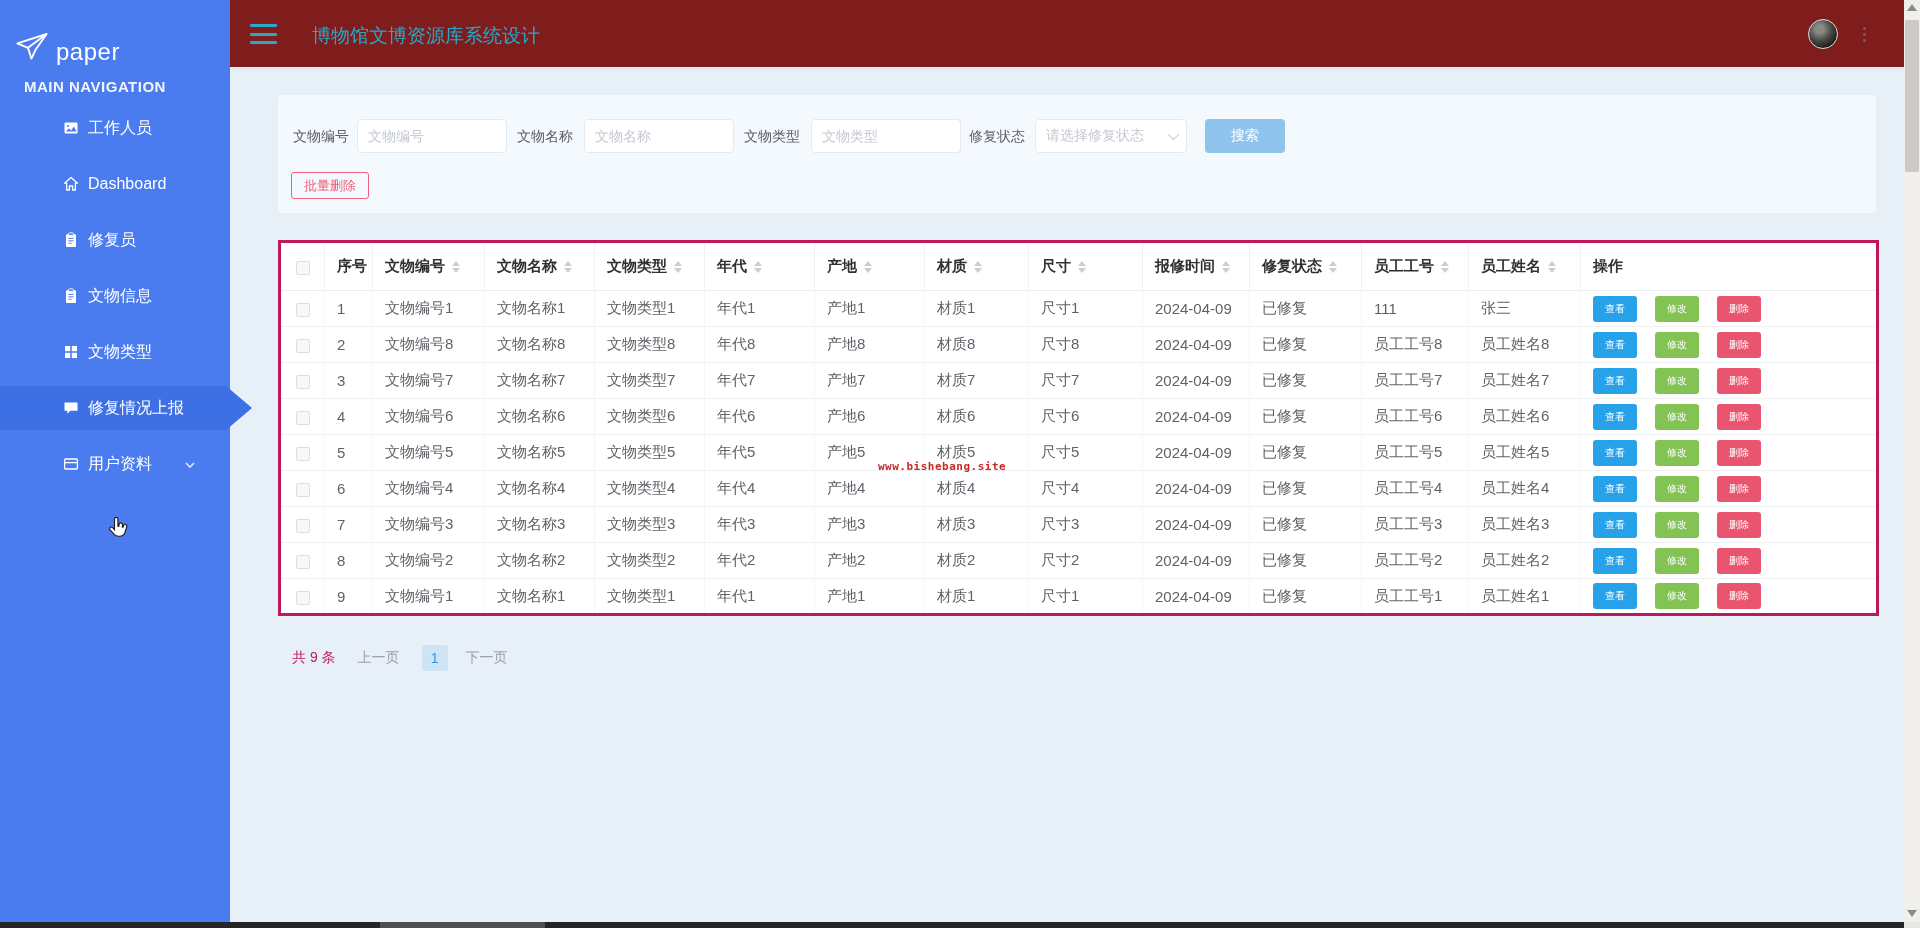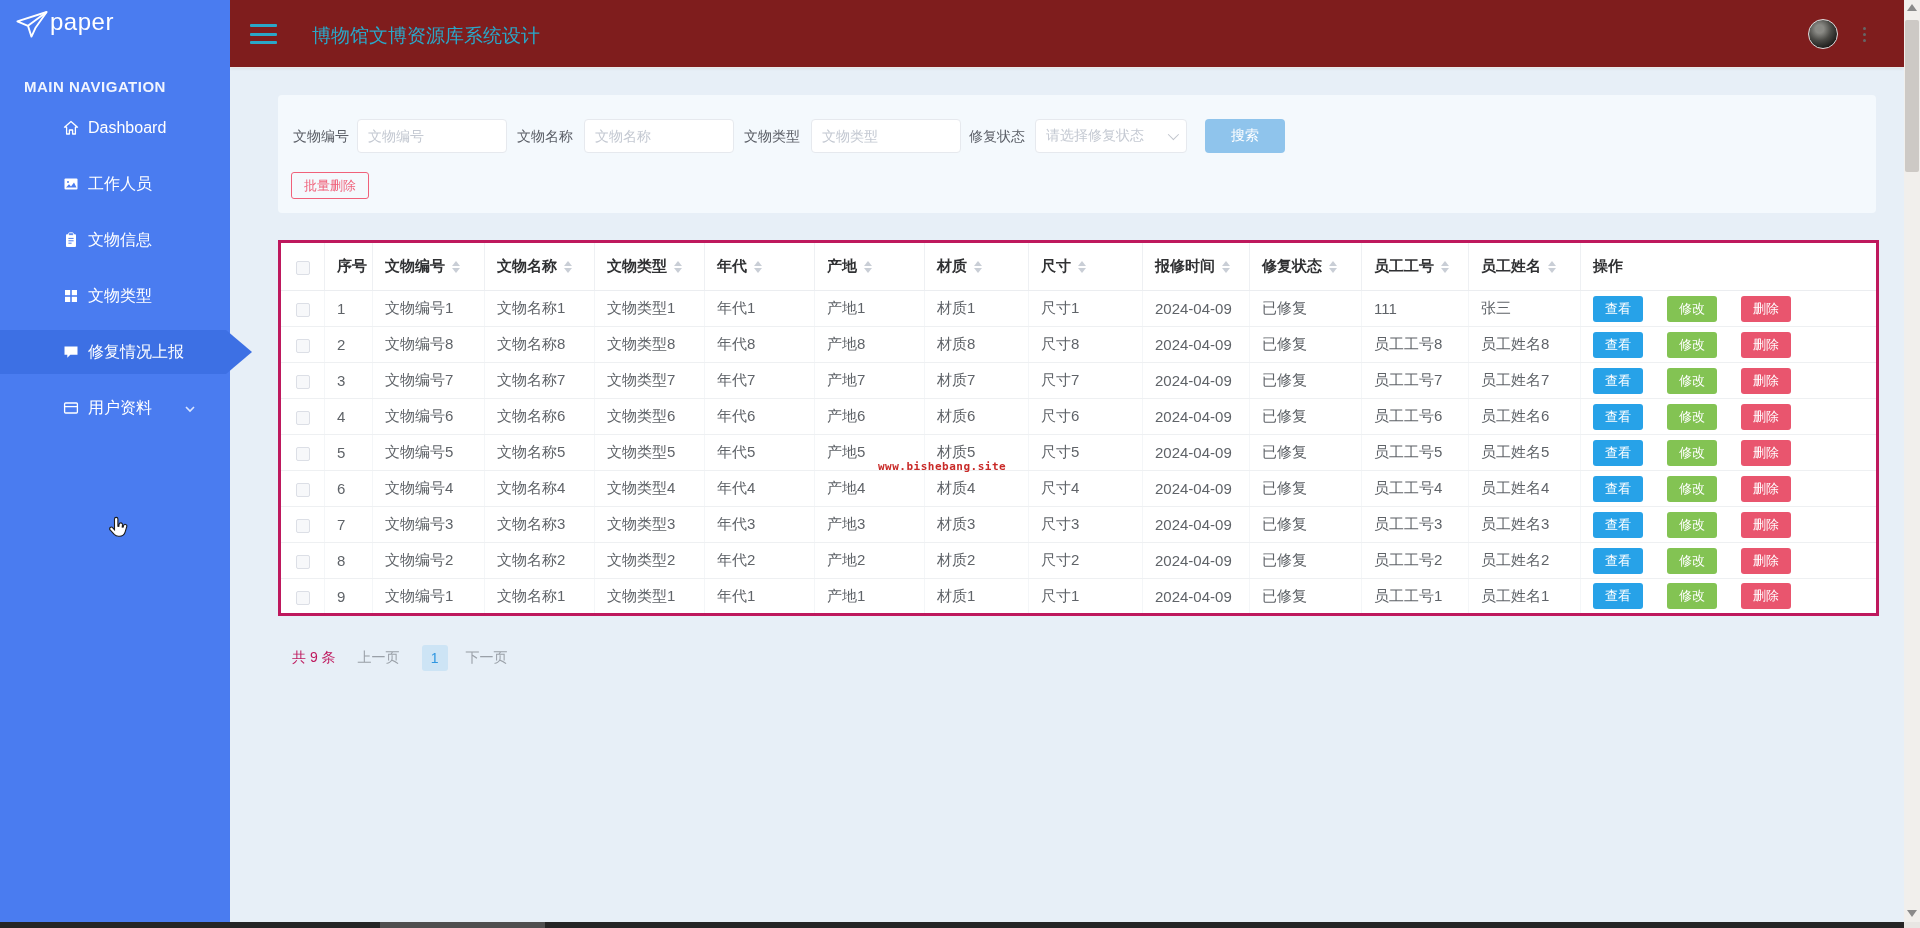--- a/index.html
+++ b/index.html
@@ -2,21 +2,21 @@
 <html><head>
 <meta charset="utf-8">
 <style>
   * { margin:0; padding:0; box-sizing:border-box; }
   html,body { width:1920px; height:928px; overflow:hidden;
     font-family:"Liberation Sans","DejaVu Sans",sans-serif; }
   .screen { position:relative; width:1920px; height:928px; background:#e7eff7; overflow:hidden; }
 
   
   .sidebar { position:absolute; left:0; top:0; width:230px; height:922px; background:#4a7cf0; z-index:30; }
-  .logo-row { position:absolute; left:14px; top:8px; display:flex; align-items:flex-start; gap:0; }
+  .logo-row { position:absolute; left:14px; top:30px; display:flex; align-items:flex-end; gap:6px; }
   .logo-row svg { width:36px; height:32px; }
   .logo-text { color:#fff; font-size:24px; font-weight:300; letter-spacing:.5px; }
   .nav-label { position:absolute; left:24px; top:78px; color:rgba(255,255,255,.92); font-size:15px; font-weight:bold; letter-spacing:.5px; }
   .nav { position:absolute; left:0; top:106px; width:100%; }
   .nav-item { position:relative; width:230px; height:44px; margin-bottom:12px; display:flex; align-items:center;
     padding-left:62px; color:#fff; font-size:16px; cursor:pointer; }
   .nav-item .nav-icon { width:17px; height:17px; margin-right:9px; display:inline-flex; align-items:center; justify-content:center; flex:none; }
   .nav-item .nav-icon svg { width:16px; height:16px; }
   .nav-item.active { width:262px; background:#2f63d6; clip-path:polygon(0 0,234px 0,262px 50%,234px 100%,0 100%); }
   .nav-item.hover  { width:252px; background:#3d70e4; clip-path:polygon(0 0,226px 0,252px 50%,226px 100%,0 100%); }
@@ -54,21 +54,21 @@
   thead th { height:49px; font-size:15px; color:#303133; font-weight:bold; text-align:left; padding:0 0 0 12px;
     border-bottom:1px solid #ebedf0; border-right:1px solid #eef0f3; background:#fff; white-space:nowrap; }
   thead th .th-inner { display:inline-flex; align-items:center; gap:7px; }
   tbody td { height:36px; font-size:15px; color:#5f6368; text-align:left; padding:0 0 0 12px;
     border-bottom:1px solid #eef0f2; border-right:1px solid #f4f6f8; white-space:nowrap; overflow:hidden; }
   .cb-cell { text-align:center !important; padding:0 !important; }
   .cb { display:inline-block; width:14px; height:14px; border:1px solid #dcdfe6; border-radius:2px; background:#f7f8fa; vertical-align:middle; cursor:pointer; }
   .sort { display:inline-flex; flex-direction:column; gap:2px; cursor:pointer; }
   .sort .tri-up { width:0; height:0; border-left:4px solid transparent; border-right:4px solid transparent; border-bottom:5px solid #c9ced6; }
   .sort .tri-down { width:0; height:0; border-left:4px solid transparent; border-right:4px solid transparent; border-top:5px solid #c9ced6; }
-  .act-btn { height:26px; padding:0 12px; border:none; border-radius:3px; color:#fff; font-size:13px; cursor:pointer; margin-right:24px; }
+  .act-btn { height:26px; padding:0 12px; border:none; border-radius:3px; color:#fff; font-size:10px; cursor:pointer; margin-right:18px; }
   .act-view { background:#27a2e8; } .act-edit { background:#83c353; } .act-del { background:#e9556e; }
 
   .pagination { position:absolute; left:62px; top:577px; display:flex; align-items:center; font-size:14px; }
   .pg-total { color:#be185d; margin-right:22px; }
   .pg-btn { color:#9aa0a8; cursor:pointer; margin-right:22px; }
   .pg-page { width:26px; height:26px; background:#cde4f5; color:#2f96e0; border-radius:3px; display:flex; align-items:center;
     justify-content:center; cursor:pointer; margin-right:18px; }
 
   .watermark { position:absolute; left:648px; top:392px; font-family:"DejaVu Sans Mono","Liberation Mono",monospace;
     font-size:11px; font-weight:bold; color:#c92a28; letter-spacing:.5px; z-index:5; }
@@ -97,34 +97,44 @@
           <path d="M10 13.4 L24 3"></path>
         </svg>
       </span>
       <span class="logo-text">paper</span>
     </div>
     <div class="nav-label">MAIN NAVIGATION</div>
     <nav class="nav">
         <div class="nav-item">
           <span class="nav-icon">
             <svg viewBox="0 0 16 16">
-              <path d="M8 1.5 L14.5 7.2 H12.4 V14 H9.6 V10 H6.4 V14 H3.6 V7.2 H1.5 Z" fill="none" stroke="#fff" stroke-width="1.3" stroke-linejoin="round"></path>
-            </svg>
-          </span>
-          <span>Dashboard</span>
-        </div>
-        <div class="nav-item">
-          <span class="nav-icon">
-            <svg viewBox="0 0 16 16">
               <rect x="1.5" y="2.5" width="13" height="11" rx="1" fill="#fff"></rect>
               <path d="M3 11.5 l3-3.2 2 2.1 3-4 2.5 5.1 z" fill="#4a7cf0"></path>
               <circle cx="5" cy="6" r="1" fill="#4a7cf0"></circle>
             </svg>
           </span>
           <span>工作人员</span>
+        </div>
+        <div class="nav-item">
+          <span class="nav-icon">
+            <svg viewBox="0 0 16 16">
+              <path d="M8 1.5 L14.5 7.2 H12.4 V14 H9.6 V10 H6.4 V14 H3.6 V7.2 H1.5 Z" fill="none" stroke="#fff" stroke-width="1.3" stroke-linejoin="round"></path>
+            </svg>
+          </span>
+          <span>Dashboard</span>
+        </div>
+        <div class="nav-item">
+          <span class="nav-icon">
+            <svg viewBox="0 0 16 16">
+              <rect x="3" y="2.2" width="10" height="12.8" rx="1" fill="#fff"></rect>
+              <rect x="5.6" y="0.8" width="4.8" height="2.6" rx="0.8" fill="#4a7cf0" stroke="#fff" stroke-width="0.9"></rect>
+              <path d="M5.4 6.4 h5.2 M5.4 8.8 h5.2 M5.4 11.2 h3.2" stroke="#4a7cf0" stroke-width="1"></path>
+            </svg>
+          </span>
+          <span>修复员</span>
         </div>
         <div class="nav-item">
           <span class="nav-icon">
             <svg viewBox="0 0 16 16">
               <rect x="3" y="2.2" width="10" height="12.8" rx="1" fill="#fff"></rect>
               <rect x="5.6" y="0.8" width="4.8" height="2.6" rx="0.8" fill="#4a7cf0" stroke="#fff" stroke-width="0.9"></rect>
               <path d="M5.4 6.4 h5.2 M5.4 8.8 h5.2 M5.4 11.2 h3.2" stroke="#4a7cf0" stroke-width="1"></path>
             </svg>
           </span>
           <span>文物信息</span>

